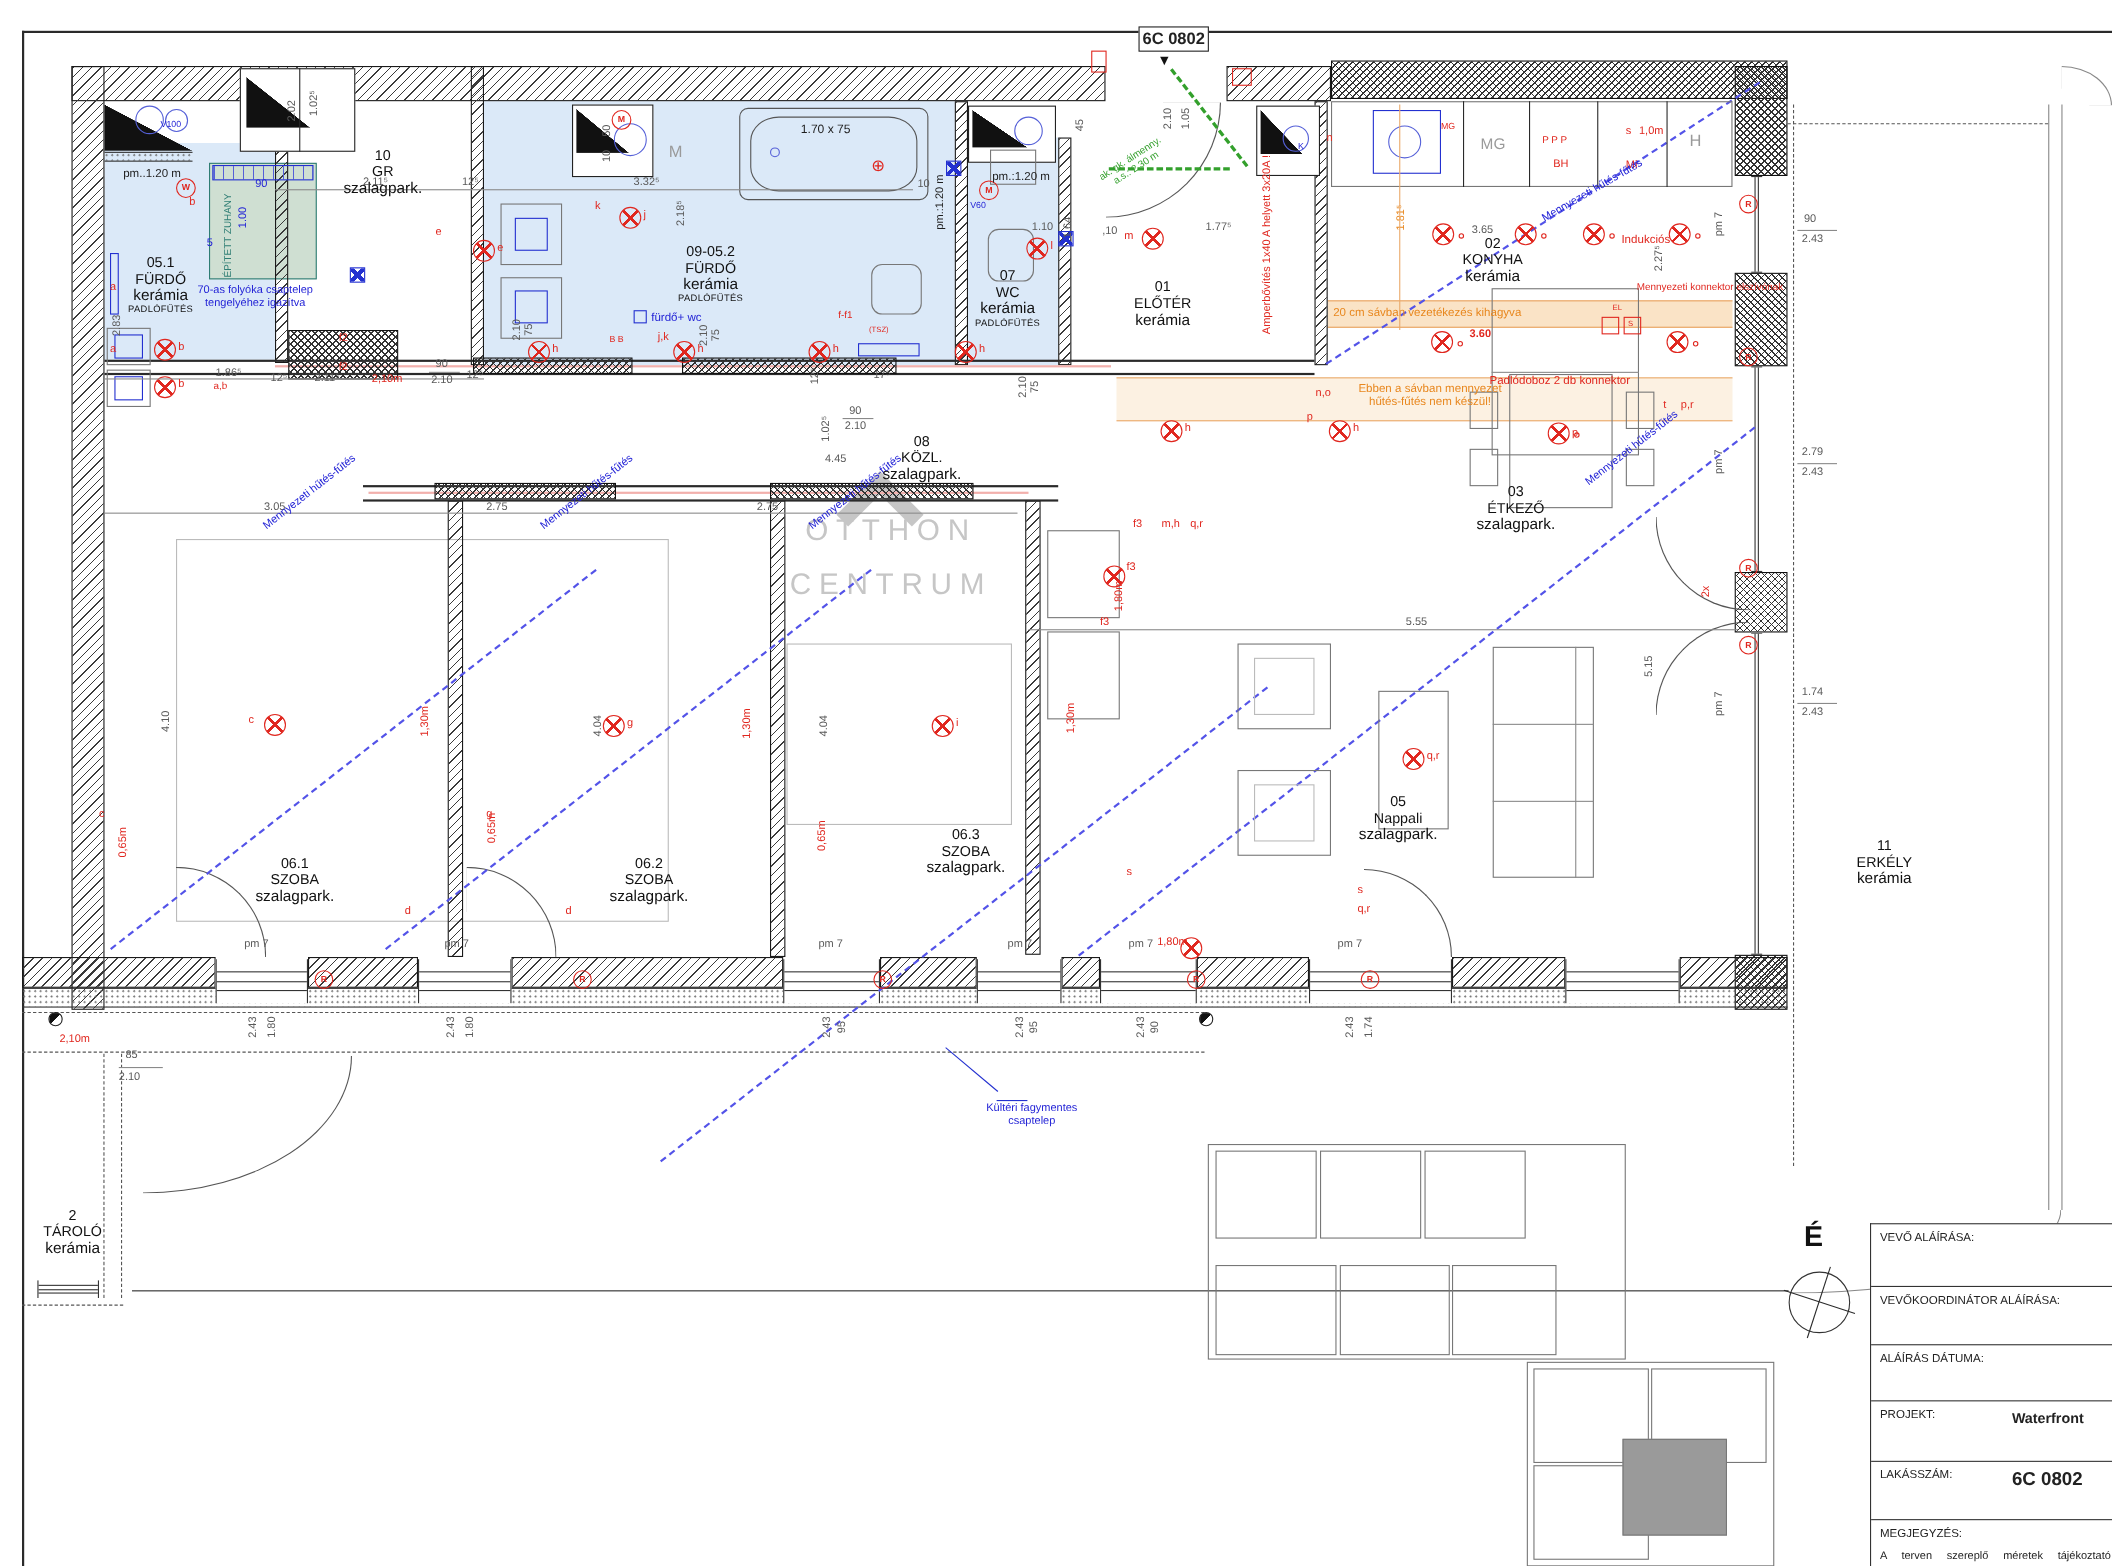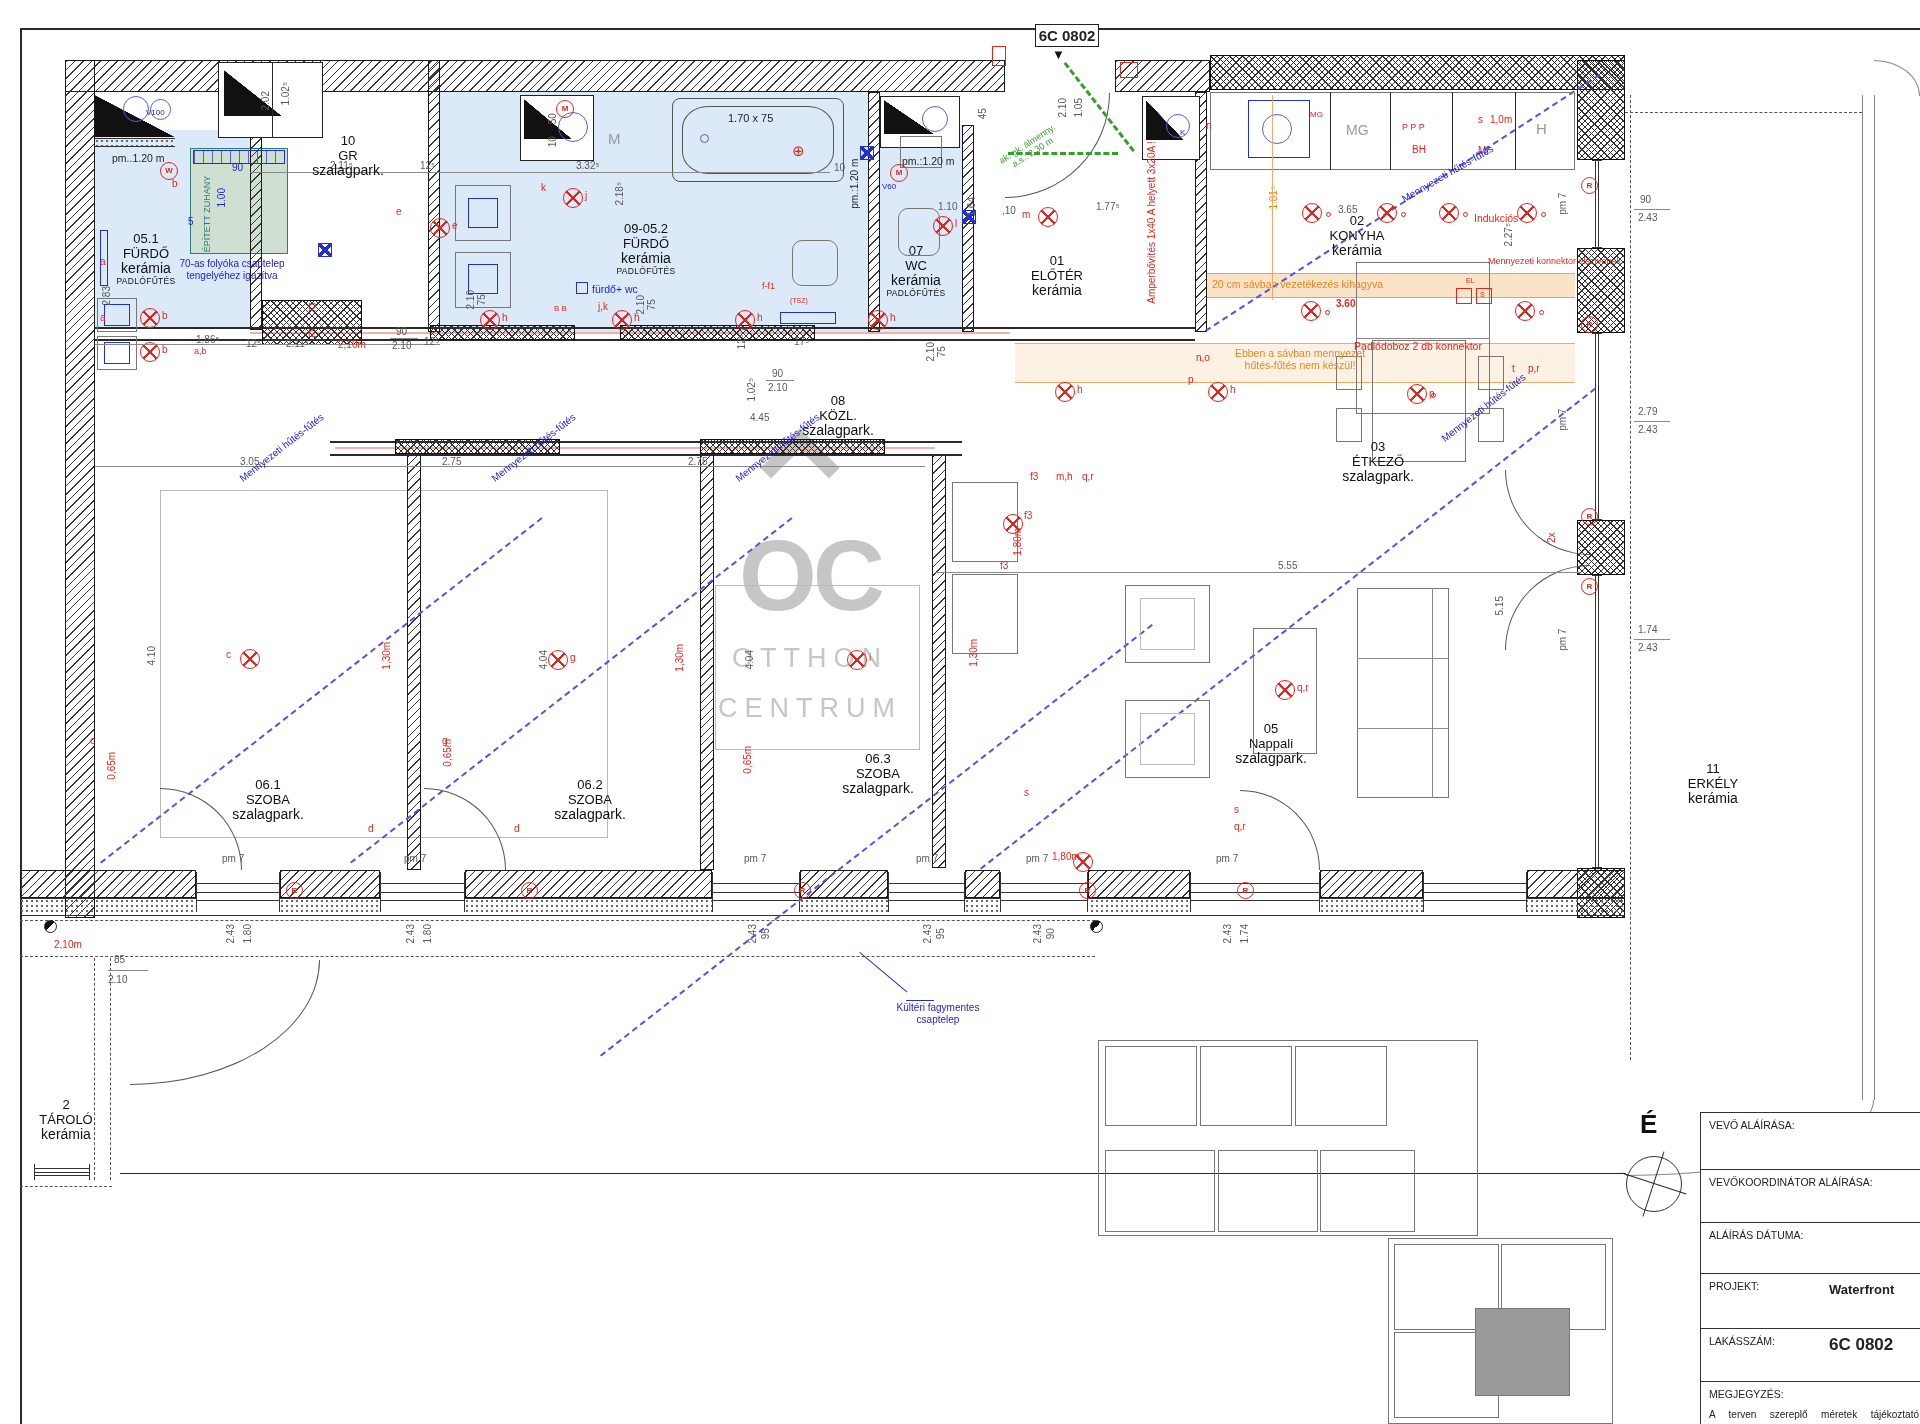--- a/index.html
+++ b/index.html
@@ -87,21 +87,20 @@
   .tb .note{padding:6px 8px 2px 8px;font-size:10px;line-height:1.35;text-align:justify;width:210px;white-space:normal;}
   .nlab{font-size:26px;font-weight:bold;color:#111;}
 </style>
 </head>
 <body>
 
 <div class="page">
 
   <div class="el wm" style="left:700px;top:430px;width:220px;text-align:center;">
     <div class="el roof" style="left:72px;top:10px;width:56px;height:56px;"></div>
-    <div class="wmlogo" style="margin-top:58px;">OC</div>
     <div class="wmword">OTTHON</div>
     <div class="wmword">CENTRUM</div>
   </div>
 
   <div id="plan">
       <div class="el lineh dk" style="left: 20px; top: 28px; width: 1900px; height: 1.5px;"></div>
       <div class="el linev dk" style="left: 20px; top: 28px; width: 1.5px; height: 1396px;"></div>
       <div class="el fillb" style="left: 95px; top: 130px; width: 155px; height: 197px;"></div>
       <div class="el fillb" style="left: 440px; top: 92px; width: 428px; height: 240px;"></div>
       <div class="el fillb" style="left: 880px; top: 125px; width: 82px; height: 207px;"></div>

